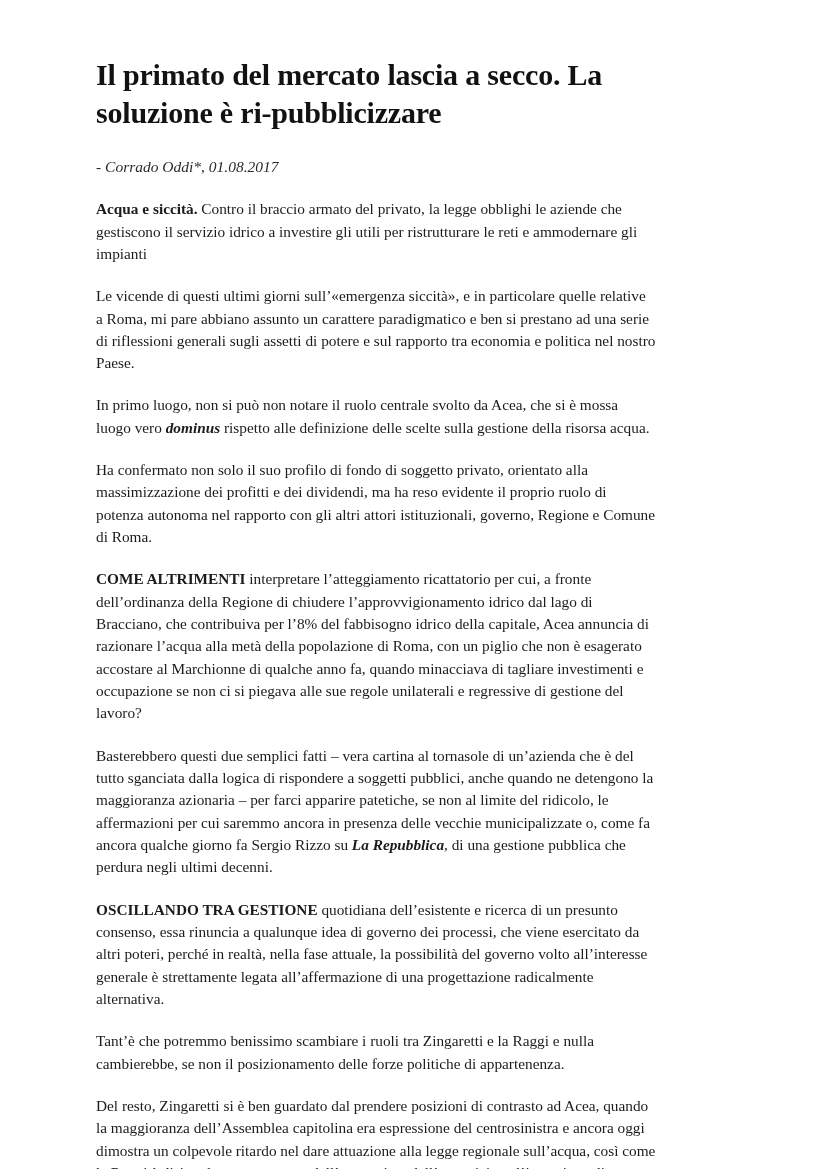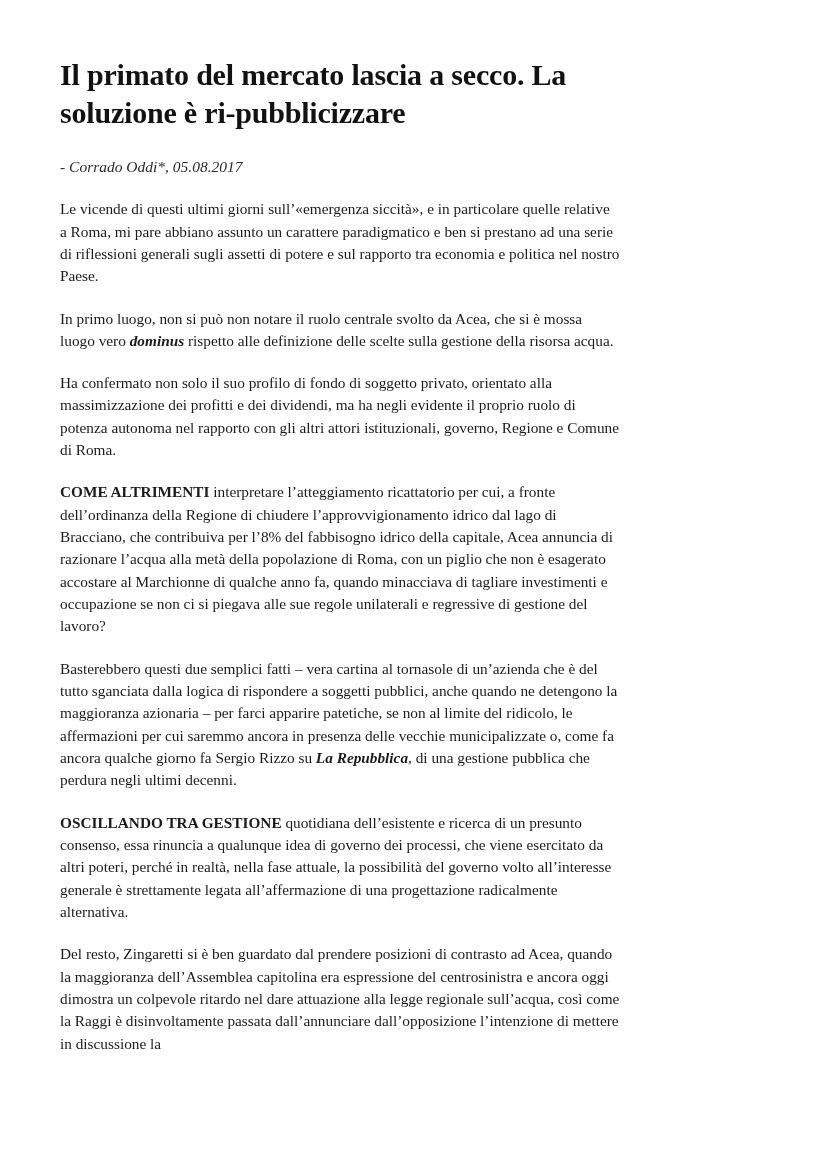--- a/index.html
+++ b/index.html
@@ -14,20 +14,21 @@
     color: #1a1a1a;
     -webkit-font-smoothing: antialiased;
   }
   .page {
     width: 680px;
     height: 1169px;
     box-sizing: border-box;
     padding: 56px 60px 0 60px;
     position: relative;
     overflow: hidden;
+    margin-left: 36px;
   }
   .doc-title {
     font-family: "Liberation Serif", serif;
     font-size: 30px;
     line-height: 1.27;
     font-weight: bold;
     color: #121212;
     margin: 0 0 0 0;
     letter-spacing: -0.2px;
     max-width: 640px;
@@ -61,33 +62,35 @@
     font-weight: bold;
   }
 </style>
 </head>
 <body>
 
 <div class="page">
 
   <h1 class="doc-title">Il primato del mercato lascia a secco. La soluzione è ri-pubblicizzare</h1>
 
-  <div class="byline">- Corrado Oddi*, 05.08.2017</div>
+  <div class="byline">- Corrado Oddi*, 01.08.2017</div>
 
+  <p class="para lead"><strong>Acqua e siccità.</strong><span> Contro il braccio armato del privato, la legge obblighi le aziende che gestiscono il servizio idrico a investire gli utili per ristrutturare le reti e ammodernare gli impianti</span></p>
 
   <p class="para">Le vicende di questi ultimi giorni sull’«emergenza siccità», e in particolare quelle relative a Roma, mi pare abbiano assunto un carattere paradigmatico e ben si prestano ad una serie di riflessioni generali sugli assetti di potere e sul rapporto tra economia e politica nel nostro Paese.</p>
 
   <p class="para"><span>In primo luogo, non si può non notare il ruolo centrale svolto da Acea, che si è mossa luogo vero </span><em>dominus</em><span> rispetto alle definizione delle scelte sulla gestione della risorsa acqua.</span></p>
 
-  <p class="para">Ha confermato non solo il suo profilo di fondo di soggetto privato, orientato alla massimizzazione dei profitti e dei dividendi, ma ha negli evidente il proprio ruolo di potenza autonoma nel rapporto con gli altri attori istituzionali, governo, Regione e Comune di Roma.</p>
+  <p class="para">Ha confermato non solo il suo profilo di fondo di soggetto privato, orientato alla massimizzazione dei profitti e dei dividendi, ma ha reso evidente il proprio ruolo di potenza autonoma nel rapporto con gli altri attori istituzionali, governo, Regione e Comune di Roma.</p>
 
   <p class="para"><strong class="smallcaps">COME ALTRIMENTI</strong><span> interpretare l’atteggiamento ricattatorio per cui, a fronte dell’ordinanza della Regione di chiudere l’approvvigionamento idrico dal lago di Bracciano, che contribuiva per l’8% del fabbisogno idrico della capitale, Acea annuncia di razionare l’acqua alla metà della popolazione di Roma, con un piglio che non è esagerato accostare al Marchionne di qualche anno fa, quando minacciava di tagliare investimenti e occupazione se non ci si piegava alle sue regole unilaterali e regressive di gestione del lavoro?</span></p>
 
 
   <p class="para"><span>Basterebbero questi due semplici fatti – vera cartina al tornasole di un’azienda che è del tutto sganciata dalla logica di rispondere a soggetti pubblici, anche quando ne detengono la maggioranza azionaria – per farci apparire patetiche, se non al limite del ridicolo, le affermazioni per cui saremmo ancora in presenza delle vecchie municipalizzate o, come fa ancora qualche giorno fa Sergio Rizzo su </span><em>La Repubblica</em><span>, di una gestione pubblica che perdura negli ultimi decenni.</span></p>
 
 
   <p class="para"><strong class="smallcaps">OSCILLANDO TRA GESTIONE</strong><span> quotidiana dell’esistente e ricerca di un presunto consenso, essa rinuncia a qualunque idea di governo dei processi, che viene esercitato da altri poteri, perché in realtà, nella fase attuale, la possibilità del governo volto all’interesse generale è strettamente legata all’affermazione di una progettazione radicalmente alternativa.</span></p>
 
+  <p class="para">Tant’è che potremmo benissimo scambiare i ruoli tra Zingaretti e la Raggi e nulla cambierebbe, se non il posizionamento delle forze politiche di appartenenza.</p>
 
   <p class="para">Del resto, Zingaretti si è ben guardato dal prendere posizioni di contrasto ad Acea, quando la maggioranza dell’Assemblea capitolina era espressione del centrosinistra e ancora oggi dimostra un colpevole ritardo nel dare attuazione alla legge regionale sull’acqua, così come la Raggi è disinvoltamente passata dall’annunciare dall’opposizione l’intenzione di mettere in discussione la</p>
 
 </div>
 
 </body></html>

